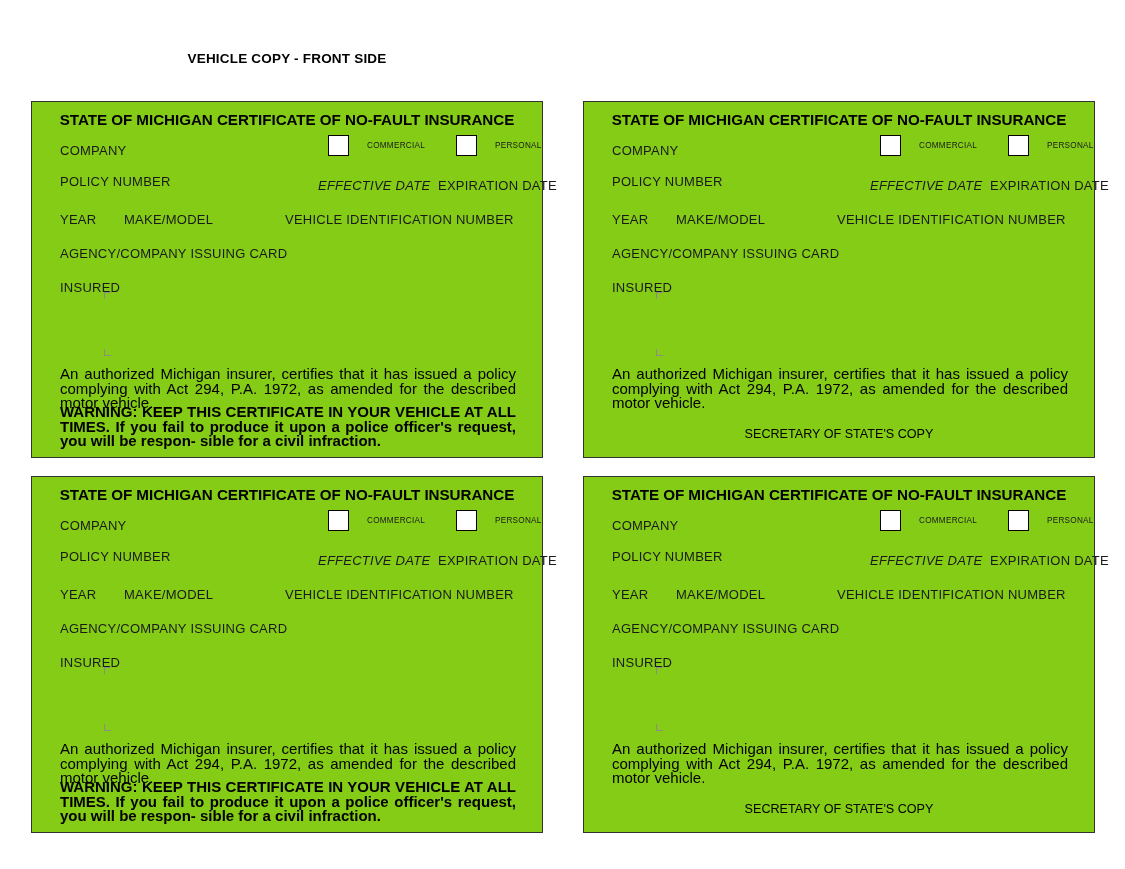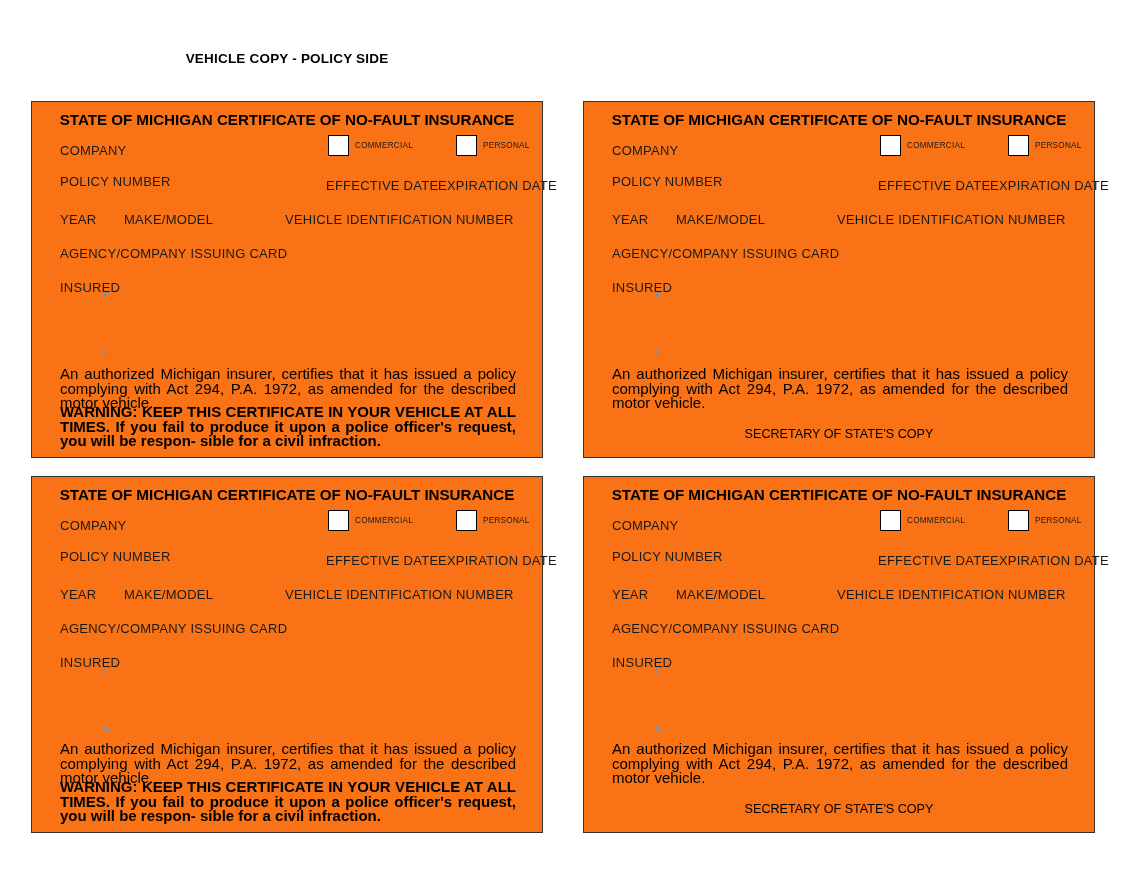--- a/index.html
+++ b/index.html
@@ -35,21 +35,21 @@
     white-space: nowrap;
   }
   .col-header.left  { left: 31px;  width: 512px; }
   .col-header.right { left: 583px; width: 512px; }
 
   
   .card {
     position: absolute;
     box-sizing: border-box;
     border: 1.6px solid #333333;
-    background: #f97316;
+    background: #84cc16;
   }
   .card.c-tl { left: 31px;  top: 101px; width: 512px; height: 357px; }
   .card.c-tr { left: 583px; top: 101px; width: 512px; height: 357px; }
   .card.c-bl { left: 31px;  top: 476px; width: 512px; height: 357px; }
   .card.c-br { left: 583px; top: 476px; width: 512px; height: 357px; }
 
   .card-inner {
     position: absolute;
     inset: 0;
   }
@@ -70,35 +70,35 @@
   .fl {
     position: absolute;
     font-size: 13px;
     letter-spacing: 0.25px;
     color: #1a1a1a;
     white-space: nowrap;
     text-transform: uppercase;
   }
   .fl-company  { left: 28px;  top: 41px; }
   .fl-policy   { left: 28px;  top: 72px; }
-  .fl-eff      { left: 294px; top: 76px; }
+  .fl-eff      { left: 286px; top: 76px; font-style: italic; }
   .fl-exp      { left: 406px; top: 76px; }
   .fl-year     { left: 28px;  top: 110px; }
   .fl-make     { left: 92px;  top: 110px; }
   .fl-vin      { left: 253px; top: 110px; }
   .fl-agency   { left: 28px;  top: 144px; }
   .fl-insured  { left: 28px;  top: 178px; }
 
   
   .cbx-group {
     position: absolute;
     top: 33px;
     display: flex;
     align-items: center;
-    gap: 6px;
+    gap: 18px;
   }
   .cbx-group.commercial { left: 296px; }
   .cbx-group.personal   { left: 397px; padding-left: 27px; }
   .cbx {
     width: 21px;
     height: 21px;
     box-sizing: border-box;
     border: 1.8px solid #000000;
     background: #ffffff;
     flex: 0 0 auto;
@@ -168,21 +168,21 @@
     white-space: nowrap;
     pointer-events: none;
     user-select: none;
   }
 </style>
 </head>
 <body>
 
 <div class="page">
 
-  <div class="col-header left">VEHICLE COPY - POLICY SIDE</div>
+  <div class="col-header left">VEHICLE COPY - FRONT SIDE</div>
 
   <div class="card c-tl">
     <div class="card-inner">
       <div class="card-title">STATE OF MICHIGAN CERTIFICATE OF NO-FAULT INSURANCE</div>
 
       <div class="fl fl-company">COMPANY</div>
       <div class="fl fl-policy">POLICY NUMBER</div>
       <div class="fl fl-eff">EFFECTIVE DATE</div>
       <div class="fl fl-exp">EXPIRATION DATE</div>
       <div class="fl fl-year">YEAR</div>

